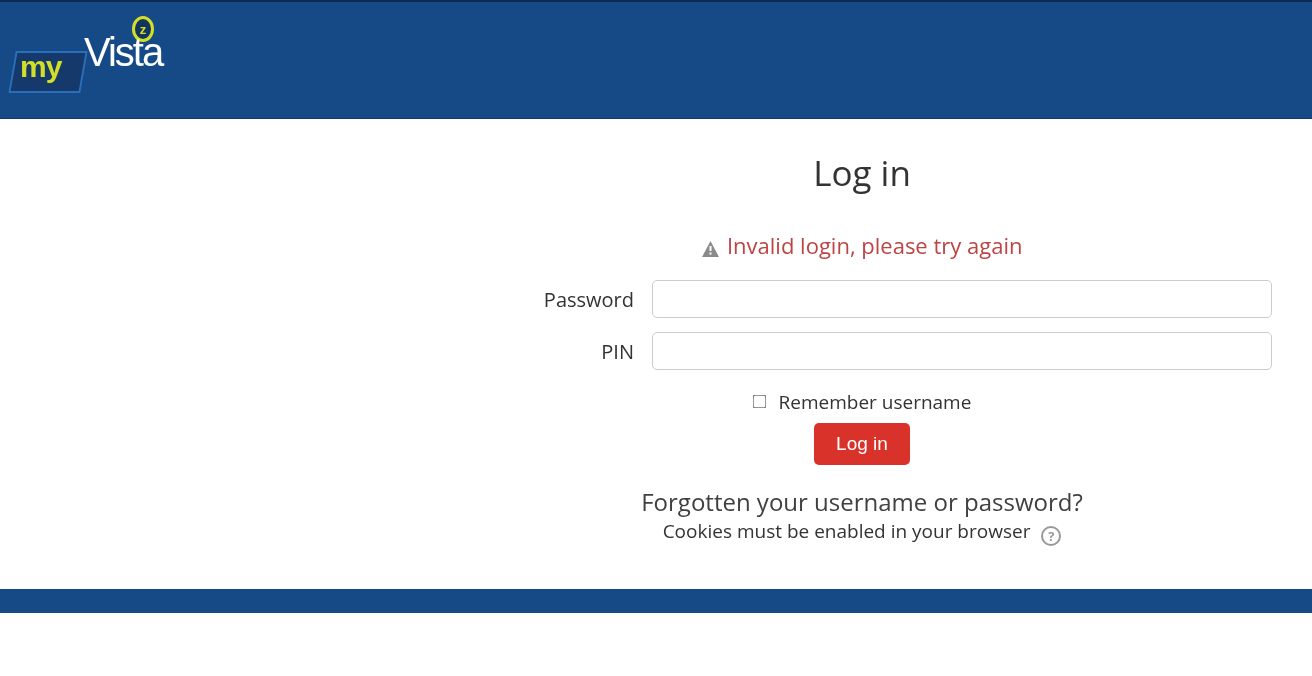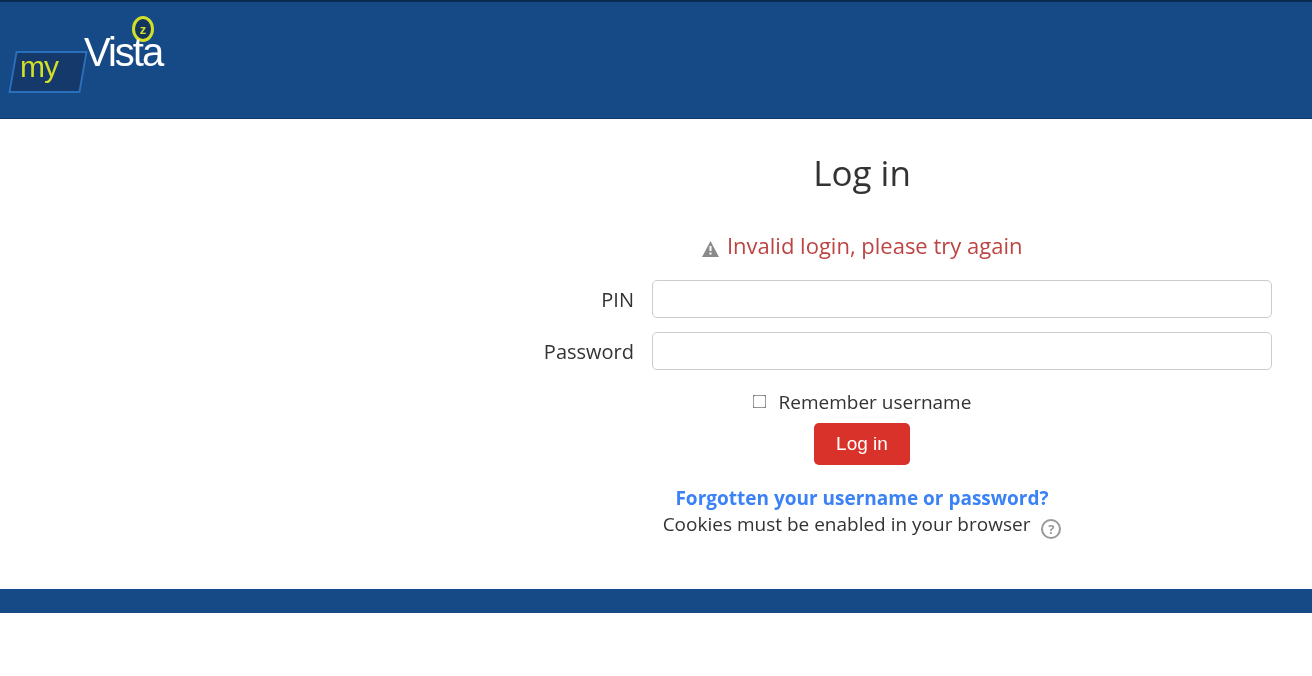--- a/index.html
+++ b/index.html
@@ -32,21 +32,21 @@
     height: 42px;
     border: 2px solid #2a6fbb;
     transform: skewX(-10deg);
     background: #15396a;
   }
   .logo .my-text {
     position: absolute;
     left: 8px;
     top: 34px;
     font-family: "Arial Black", Arial, sans-serif;
-    font-weight: 400;
+    font-weight: 700;
     font-size: 30px;
     color: #d3df26;
     letter-spacing: -1px;
   }
   .logo .vista-text {
     position: absolute;
     left: 72px;
     top: 14px;
     font-family: "Arial Black", Arial, sans-serif;
     font-weight: 400;
@@ -140,24 +140,23 @@
     color: #fff;
     border: none;
     border-radius: 5px;
     padding: 10px 22px;
     font-size: 19px;
     cursor: pointer;
   }
 
   .forgot-row { text-align: center; margin-top: 20px; }
   .forgot-link {
-    color: #3b82f6;
-    font-size: 19px;
+    color: #404040;
+    font-size: 24px;
     text-decoration: none;
-    font-weight: bold;
   }
 
   .cookies-row {
     text-align: center;
     font-size: 19px;
     color: #333;
   }
   .help-icon {
     display: inline-flex;
     align-items: center;
@@ -205,27 +204,27 @@
         <svg width="17" height="16" viewBox="0 0 17 16" style="vertical-align:-2px;">
           <path d="M8.5 0 L17 16 L0 16 Z" fill="#8a8a8a"></path>
           <rect x="7.5" y="5" width="2" height="5" fill="#fff"></rect>
           <rect x="7.5" y="11.5" width="2" height="2" fill="#fff"></rect>
         </svg>
       </span>
       <span>Invalid login, please try again</span>
     </div>
 
     <div class="form-row">
+      <label class="form-label">Password</label>
+      <input type="password" class="form-input" style="">
+    </div>
+
+    <div class="form-row">
       <label class="form-label">PIN</label>
       <input type="text" class="form-input" style="">
-    </div>
-
-    <div class="form-row">
-      <label class="form-label">Password</label>
-      <input type="password" class="form-input" style="">
     </div>
 
     <div class="remember-row">
       <label>
         <input type="checkbox" style="">
         <span>Remember username</span>
       </label>
     </div>
 
     <div class="login-btn-row">

